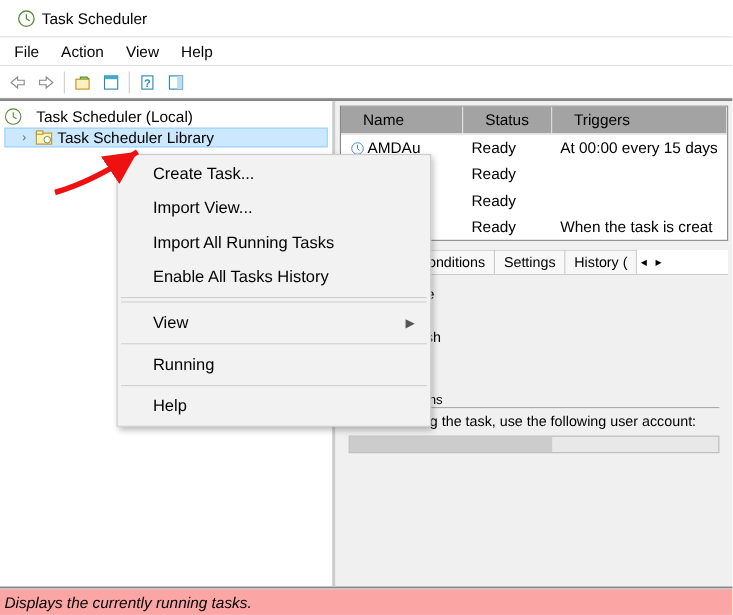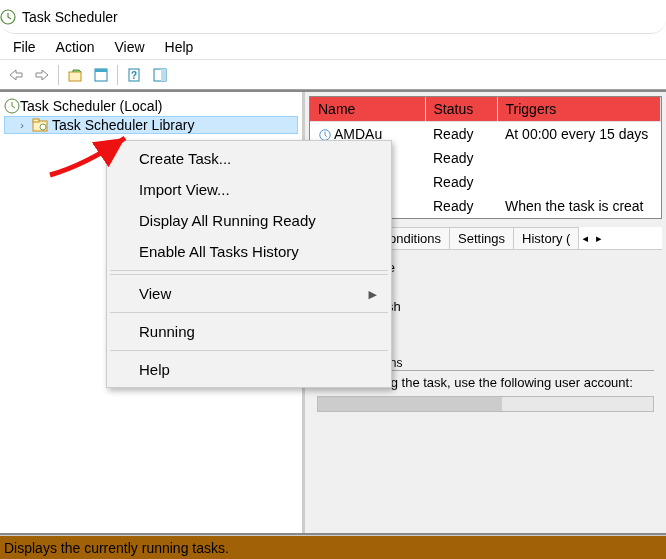--- a/index.html
+++ b/index.html
@@ -1,56 +1,56 @@
 <!DOCTYPE html>
 <html><head>
 <meta charset="utf-8">
 <style>
   * { box-sizing: border-box; margin: 0; padding: 0; }
   body { font-family: "Segoe UI", Tahoma, sans-serif; font-size: 14px; background: #fff; width: 666px; height: 559px; overflow: hidden; position: relative; }
   
-  .titlebar { height: 34px; display: flex; align-items: center; padding: 0 0; border-bottom: 1px solid #e0e0e0; border-radius: 15px; }
+  .titlebar { height: 34px; display: flex; align-items: center; padding: 0 16px; border-bottom: 1px solid #e0e0e0; }
   .titlebar-icon { width: 16px; height: 16px; margin-right: 6px; }
   .titlebar-text { font-size: 14px; }
   
   .menubar { height: 26px; display: flex; align-items: center; padding: 0 3px; border-bottom: 1px solid #e0e0e0; }
   .menubar-item { padding: 3px 10px; cursor: default; }
   
   .toolbar { height: 30px; display: flex; align-items: center; padding: 2px 4px; border-bottom: 1px solid #a0a0a0; gap: 2px; }
   .tool-btn { width: 24px; height: 24px; display: inline-flex; align-items: center; justify-content: center; border: 1px solid transparent; }
   .tool-sep { width: 1px; height: 20px; background: #ccc; margin: 0 2px; }
   
   .content { display: flex; height: calc(100% - 34px - 26px - 30px - 24px); border-top: 2px solid #888; border-bottom: 2px solid #888; }
   
   .tree-pane { width: 305px; border-right: 3px solid #ccc; padding: 4px; overflow: hidden; background: #fff; }
-  .tree-root { display: flex; align-items: center; gap: 0; padding: 2px 0; }
+  .tree-root { display: flex; align-items: center; gap: 13px; padding: 2px 0; }
   .tree-child { display: flex; align-items: center; gap: 4px; padding: 1px 0 1px 12px; }
   .tree-child.selected { background: #cce8ff; border: 1px solid #99d1ff; padding: 0 0 0 11px; }
   .tree-toggle { width: 12px; text-align: center; color: #666; font-size: 11px; }
   
   .right-pane { flex: 1; display: flex; flex-direction: column; overflow: hidden; background: #f0f0f0; }
   .table-wrap { background: #fff; margin: 4px; border: 1px solid #888; overflow: hidden; }
   .task-table { width: 100%; border-collapse: collapse; }
-  .task-table th { text-align: left; font-weight: normal; padding: 4px 8px; border-right: 1px solid #e0e0e0; border-bottom: 1px solid #e0e0e0; background: #ef4444; }
+  .task-table th { text-align: left; font-weight: normal; padding: 4px 20px; border-right: 1px solid #e0e0e0; border-bottom: 1px solid #e0e0e0; background: #a3a3a3; }
   .task-table td { padding: 4px 8px; white-space: nowrap; }
   .task-icon { width: 14px; height: 14px; vertical-align: text-bottom; margin-right: 2px; }
   
   .detail-pane { flex: 1; margin: 4px; background: #f0f0f0; display: flex; flex-direction: column; overflow: hidden; }
   .tab-strip { display: flex; align-items: center; background: #fff; border-bottom: 1px solid #ccc; padding-left: 2px; font-size: 13px; }
   .tab { padding: 3px 8px; border: 1px solid #ccc; border-bottom: none; margin-right: -1px; background: #f8f8f8; cursor: default; }
   .tab-scroll { padding: 2px 4px; font-size: 11px; }
   
   .detail-body { flex: 1; padding: 8px; background: #f0f0f0; font-size: 13px; position: relative; }
   .detail-body .field-text { padding: 2px 0; margin-bottom: 20px; }
   .security-label { font-size: 12px; margin-top: 40px; border-bottom: 1px solid #aaa; }
   .security-text { font-size: 13px; margin-top: 4px; }
   .hscroll { height: 16px; background: #e8e8e8; border: 1px solid #bbb; margin-top: 6px; position: relative; }
   .hscroll-thumb { position: absolute; left: 0; top: 0; height: 100%; width: 55%; background: #ccc; }
   
-  .statusbar { height: 24px; display: flex; align-items: center; padding: 2px 4px; border-top: 1px solid #ccc; background: #a16207; }
+  .statusbar { height: 24px; display: flex; align-items: center; padding: 2px 4px; border-top: 1px solid #ccc; background: #fca5a5; font-style: italic; }
   
   .context-menu { position: absolute; top: 140px; left: 106px; width: 286px; background: #f2f2f2; border: 1px solid #ccc; box-shadow: 2px 3px 6px rgba(0,0,0,0.28); padding: 2px; z-index: 100; }
   .ctx-item { padding: 7px 18px 7px 30px; font-size: 15px; cursor: default; position: relative; }
   .ctx-sep { height: 1px; background: #d0d0d0; margin: 3px 1px; }
   .ctx-arrow { position: absolute; right: 12px; top: 50%; transform: translateY(-50%); font-size: 11px; color: #555; }
   
   .arrow-annot { position: absolute; top: 120px; left: 40px; z-index: 200; pointer-events: none; }
 </style>
 </head>
 <body>
@@ -190,21 +190,21 @@
   </div>
 </div>
 
 <div class="statusbar">
   <span>Displays the currently running tasks.</span>
 </div>
 
 <div class="context-menu">
   <div class="ctx-item">Create Task...</div>
   <div class="ctx-item">Import View...</div>
-  <div class="ctx-item">Display All Running Ready</div>
+  <div class="ctx-item">Import All Running Tasks</div>
   <div class="ctx-item">Enable All Tasks History</div>
   <div class="ctx-sep"></div>
   <div class="ctx-sep"></div>
   <div class="ctx-item"><span>View</span><span class="ctx-arrow">▶</span></div>
   <div class="ctx-sep"></div>
   <div class="ctx-item">Running</div>
   <div class="ctx-sep"></div>
   <div class="ctx-item">Help</div>
 </div>
 

